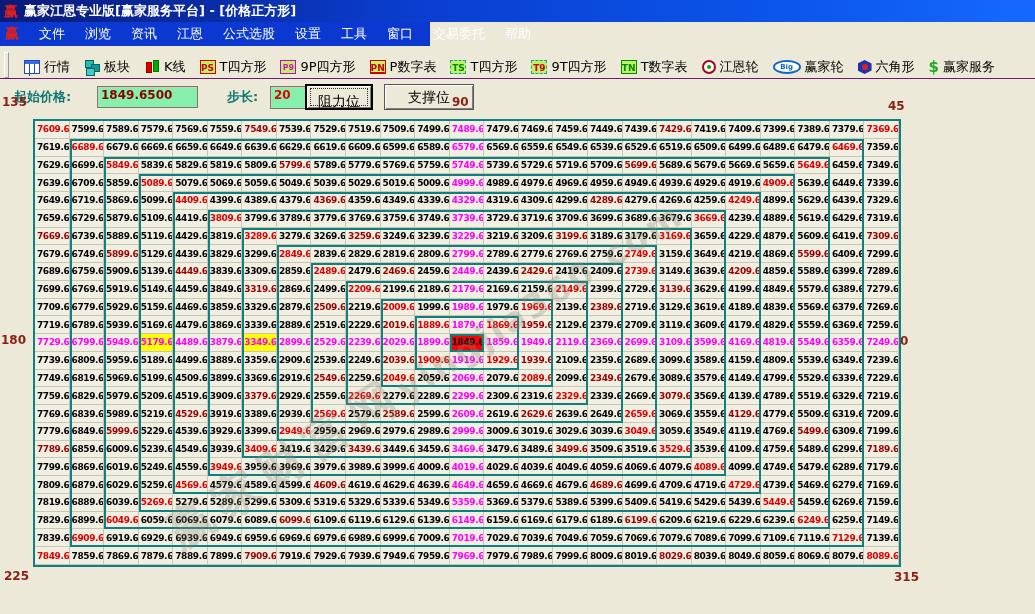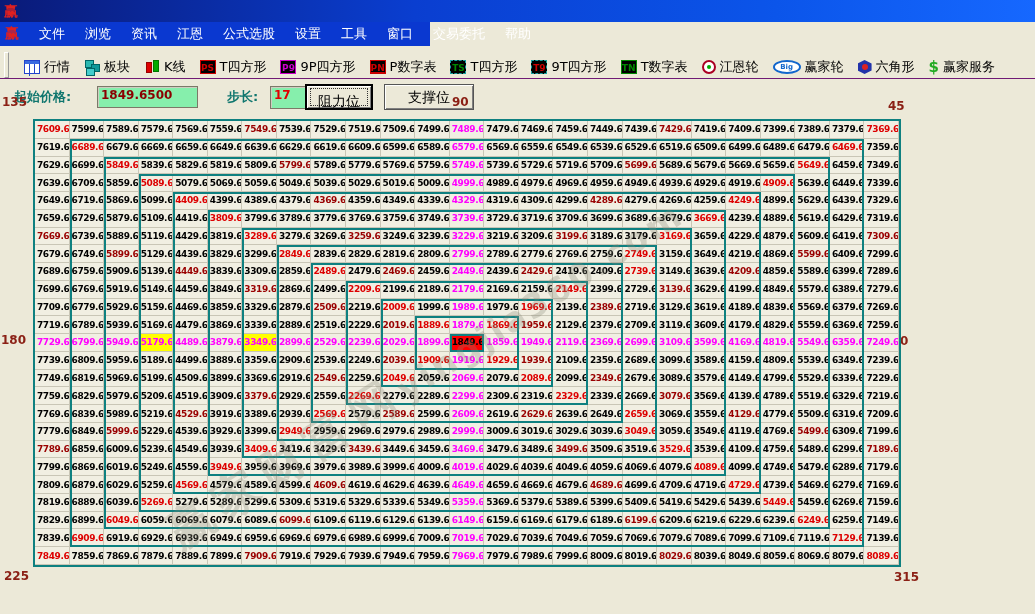--- a/index.html
+++ b/index.html
@@ -17,21 +17,21 @@
     display:flex;align-items:center;color:#fff;font-size:13px;}
   #menustrip .logo{color:#e02020;font-weight:bold;font-size:14px;margin:0 10px 0 5px;}
   .menu-item{padding:0 10px;cursor:default;white-space:nowrap;}
   
   #toolbar{position:absolute;left:0;top:46px;width:1035px;height:32px;background:#ece9d8;
     border-bottom:1px solid #701a75;display:flex;align-items:flex-end;}
   .grip{width:3px;height:24px;margin:0 8px 0 4px;background:#ece9d8;
     border-left:1px solid #fff;border-top:1px solid #fff;border-right:1px solid #999;border-bottom:1px solid #999;}
   .tb-item{display:flex;align-items:center;gap:4px;padding:2px 7px;font-size:13px;color:#000;white-space:nowrap;}
   .tb-badge{display:inline-block;width:16px;height:14px;line-height:14px;text-align:center;
-    font-size:9px;font-weight:bold;background:#000000;box-sizing:border-box;}
+    font-size:9px;font-weight:bold;background:#bef264;box-sizing:border-box;}
   .ic{display:inline-block;position:relative;width:16px;height:14px;}
   .ic-table{background:#fff;border:1px solid #2244cc;box-sizing:border-box;}
   .ic-table:before{content:"";position:absolute;left:0;top:0;right:0;height:3px;background:#3a6ae0;}
   .ic-table:after{content:"";position:absolute;left:4px;top:3px;bottom:0;width:1px;background:#2244cc;
     box-shadow:5px 0 0 #2244cc,0 3px 0 #2244cc;}
   .ic-blocks span{position:absolute;width:7px;height:6px;background:#2ab8b0;border:1px solid #066;}
   .ic-blocks span:nth-child(1){left:1px;top:0;}
   .ic-blocks span:nth-child(2){left:7px;top:4px;background:#199;}
   .ic-blocks span:nth-child(3){left:2px;top:8px;background:#4cc;}
   .ic-candle span{position:absolute;width:4px;}
@@ -76,20 +76,21 @@
   .ring{position:absolute;border:2px solid #0e8080;box-sizing:border-box;pointer-events:none;}
   #watermark{position:absolute;left:120px;top:390px;transform:rotate(-33deg);transform-origin:0 0;
     color:rgba(135,135,120,0.30);font-size:46px;font-weight:bold;letter-spacing:8px;white-space:nowrap;pointer-events:none;}
   #watermark .en{font-size:34px;letter-spacing:3px;}
 </style>
 </head>
 <body>
 
 <div id="titlebar">
   <span class="app-ico">赢</span>
+  <span>赢家江恩专业版[赢家服务平台] - [价格正方形]</span>
 </div>
 
 <div id="menubar">
   <div id="menustrip">
     <span class="logo">赢</span>
 
   <span class="menu-item">文件</span>
       <span class="menu-item">浏览</span>
       <span class="menu-item">资讯</span>
       <span class="menu-item">江恩</span>
@@ -123,21 +124,21 @@
         <span></span>
         <span></span>
       </span>
       <span>K线</span>
     </span>
     <span class="tb-item">
       <span class="tb-badge" style="color: rgb(204, 0, 0); border: 1px solid rgb(204, 0, 0);">PS</span>
       <span>T四方形</span>
     </span>
     <span class="tb-item">
-      <span class="tb-badge" style="color: rgb(204, 0, 204); border: 1px solid rgb(204, 0, 204);">P9</span>
+      <span class="tb-badge" style="color: rgb(204, 0, 204); border: 1px solid rgb(204, 0, 204); font-family: Liberation Mono, monospace;">P9</span>
       <span>9P四方形</span>
     </span>
     <span class="tb-item">
       <span class="tb-badge" style="color: rgb(204, 0, 0); border: 1px solid rgb(204, 0, 0); text-decoration: underline;">PN</span>
       <span>P数字表</span>
     </span>
     <span class="tb-item">
       <span class="tb-badge" style="color: rgb(0, 136, 0); border: 1px dashed rgb(24, 160, 160);">TS</span>
       <span>T四方形</span>
     </span>
@@ -164,21 +165,21 @@
     <span class="tb-item">
       <span class="ic ic-dollar">$</span>
       <span>赢家服务</span>
     </span>
   </div>
 
 <span class="blue-label" style="left:14px;top:88px;">起始价格:</span>
 <div class="field" id="start-price">1849.6500</div>
 <span class="blue-label" style="left:227px;top:88px;">步长:</span>
 <div class="field" id="step-combo">
-  <span>17</span>
+  <span>20</span>
   <span class="dd">▼</span>
 </div>
 <div class="btn" id="btn-res">
     <i>阻力位</i>
   </div>
 <div class="btn" id="btn-sup">支撑位</div>
 
 <span class="angle" style="left:2px;top:95px;">135</span>
 <span class="angle" style="left:452px;top:95px;">90</span>
 <span class="angle" style="left:888px;top:99px;">45</span>

